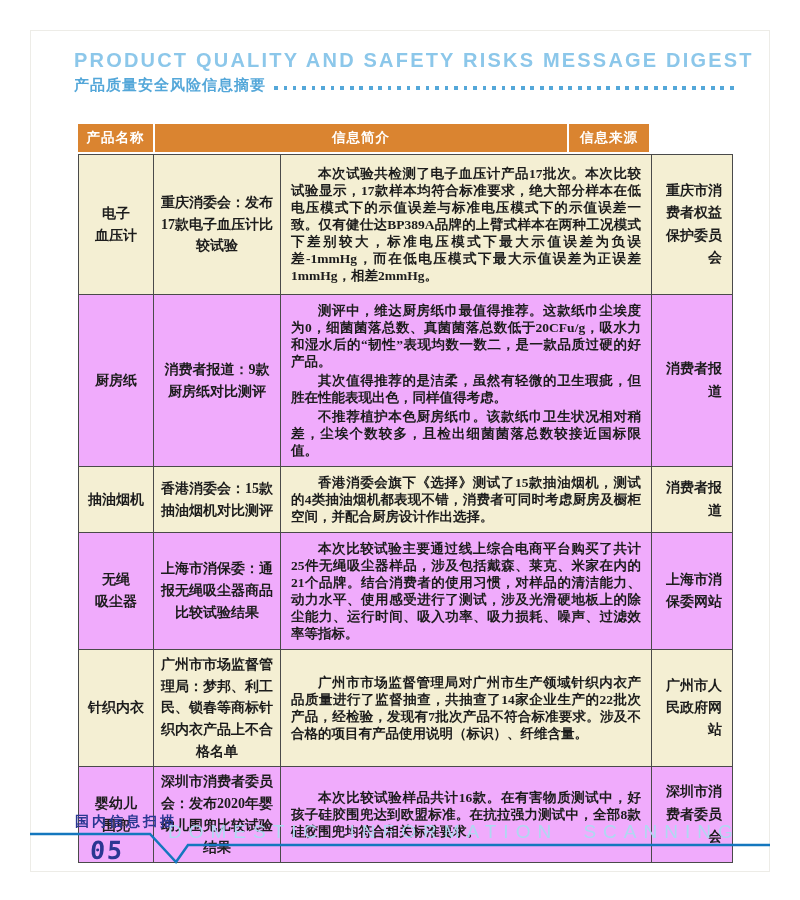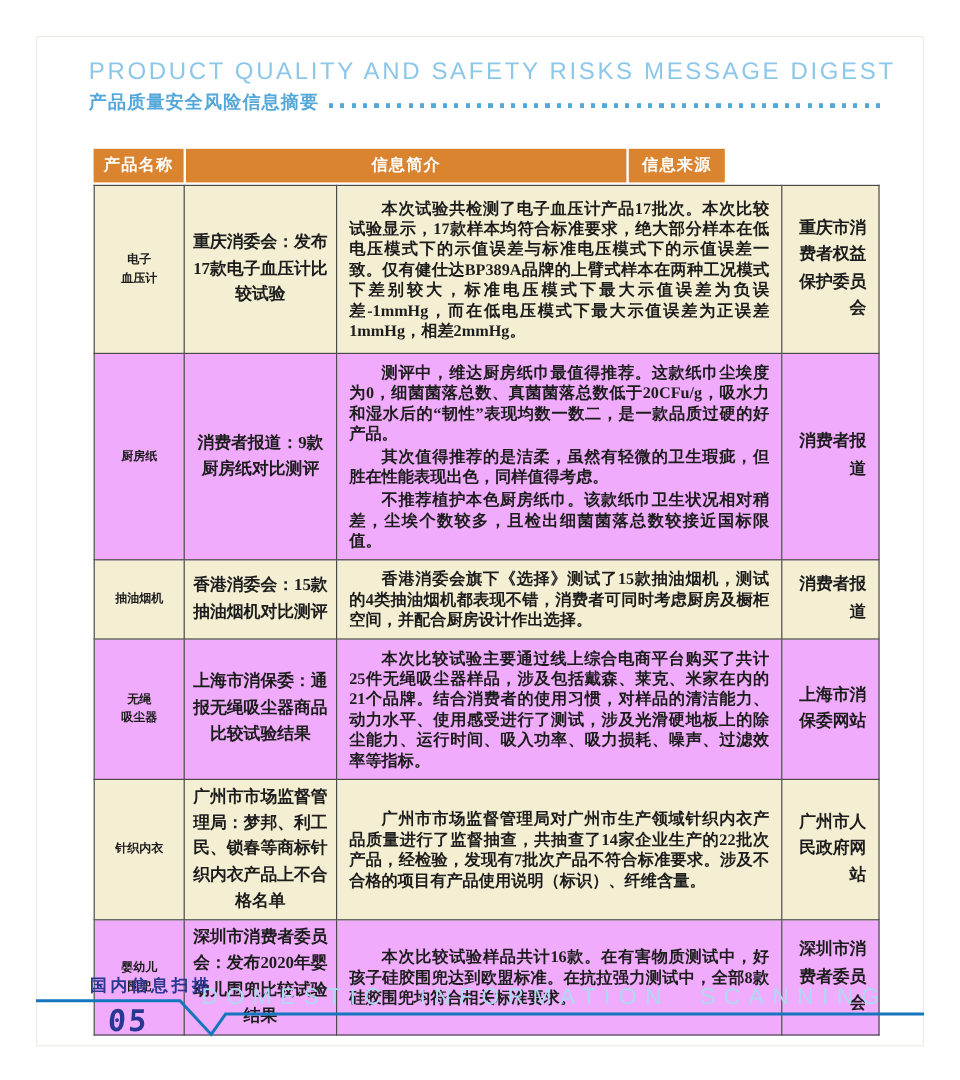--- a/index.html
+++ b/index.html
@@ -9,21 +9,21 @@
     font-family:"Liberation Sans","DejaVu Sans",sans-serif;
     color:#1c1c1c;
   }
   .frame {
     position:absolute; left:30px; top:30px; right:30px; bottom:28px;
     border:1px solid #edece7; pointer-events:none;
   }
   
   .title-en {
     position:absolute; left:74px; top:49px; margin:0;
-    font-size:20px; font-weight:400; letter-spacing:2.2px;
+    font-size:20px; font-weight:700; letter-spacing:2.2px;
     color:var(--title-blue); white-space:nowrap;
   }
   .subtitle-row {
     position:absolute; left:74px; top:76px; width:660px;
     display:flex; align-items:center;
   }
   .subtitle-zh {
     font-size:15px; font-weight:700; letter-spacing:1px;
     color:var(--subtitle-blue); white-space:nowrap;
   }
@@ -35,36 +35,36 @@
   
   .table-area { position:absolute; left:78px; top:124px; width:654px; }
   .thead { display:flex; height:28px; }
   .thead .th {
     background:var(--header-orange); color:#fff;
     font-size:13.5px; font-weight:700; letter-spacing:1px;
     display:flex; align-items:center; justify-content:center;
   }
   .th-product { width:75px; }
   .th-title   { width:125px; margin-left:2px; }
-  .th-summary { width:367px; margin-left:2px; }
+  .th-summary { width:412px; margin-left:2px; }
   .th-source  { width:80px;  margin-left:2px; }
 
   table.digest {
     width:654px; margin-top:2px;
     border-collapse:collapse; table-layout:fixed;
     font-family:"Liberation Serif","DejaVu Serif",serif;
   }
   table.digest td {
     border:1px solid #4a4a4a; vertical-align:middle; background:#f0abfc;
   }
   tr.cream td { background:var(--row-cream); }
   td.col-product { text-align:center; }
   td.col-product span {
     display:block; white-space:pre-line;
-    font-size:10px; font-weight:700; line-height:1.55;
+    font-size:14px; font-weight:700; line-height:1.55;
   }
   td.col-title { text-align:center; padding:4px 5px; }
   td.col-title span {
     display:block; font-size:14px; font-weight:700; line-height:1.55;
   }
   td.col-summary { padding:5px 8px; }
   td.col-summary p {
     margin:2px; text-indent:2em; text-align:justify;
     font-size:13.5px; font-weight:600; line-height:17px;
   }

